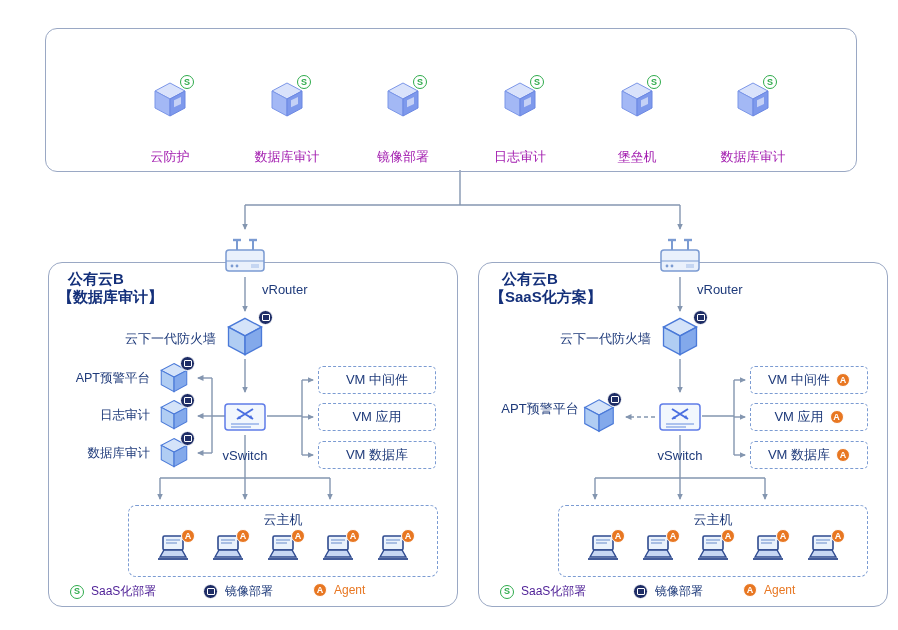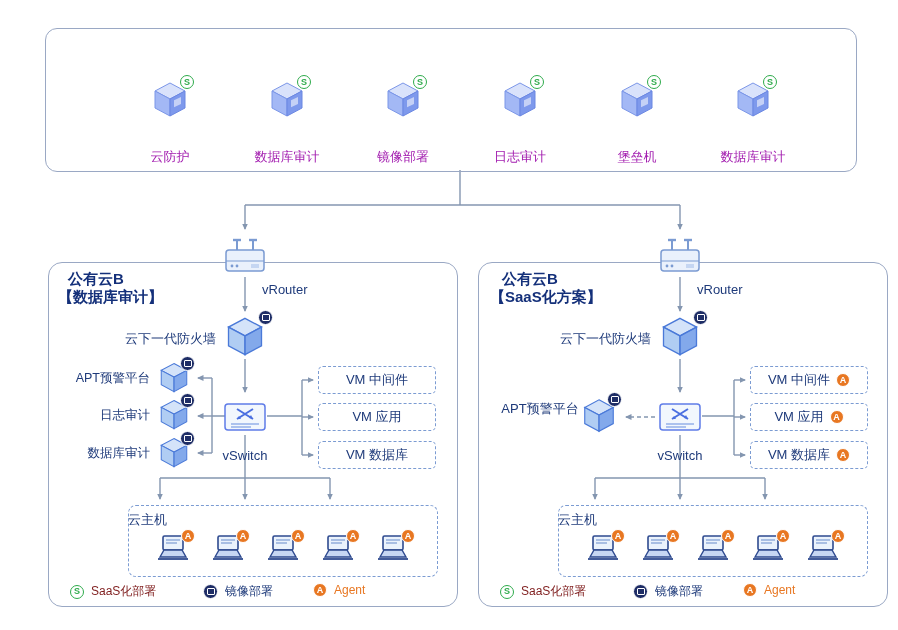--- a/index.html
+++ b/index.html
@@ -22,25 +22,25 @@
     border-radius:50%;font-weight:bold;line-height:1;z-index:5;}
   .badge-s{width:14px;height:14px;background:#fff;border:1.6px solid #2eab4b;color:#2eab4b;font-size:9px;}
   .badge-a{width:14px;height:14px;background:#e87722;border:1px solid #fff;color:#fff;font-size:9px;}
   .badge-m{width:15px;height:15px;background:#1e2d66;border:1px solid #fff;}
   .badge-m::before{content:"";width:6px;height:5px;border:1.3px solid #fff;border-radius:1px;}
   .corner{position:absolute;top:-5px;right:-4px;}
   .vm-box{position:absolute;width:118px;height:28px;border:1.3px dashed #7b9bd2;border-radius:5px;
     display:flex;align-items:center;justify-content:center;gap:6px;font-size:13px;color:#1e3a7a;
     background:#fff;z-index:3;box-sizing:border-box;}
   .host-box{position:absolute;width:310px;height:72px;border:1.3px dashed #7b9bd2;border-radius:8px;z-index:2;box-sizing:border-box;}
-  .host-label{position:absolute;width:310px;font-size:13px;color:#1e3a7a;z-index:3;}
+  .host-label{position:absolute;width:310px;text-align:center;font-size:13px;color:#1e3a7a;z-index:3;}
   .laptops{position:absolute;width:294px;display:flex;justify-content:space-evenly;z-index:3;}
   .laptop{position:relative;width:36px;height:28px;}
   .legend-item{position:absolute;display:flex;align-items:center;gap:7px;font-size:12px;z-index:3;}
-  .legend-green{color:#7f1d1d;text-align:right;}
+  .legend-green{color:#4c1d95;text-align:right;}
   .legend-navy{color:#1e3a7a;}
   .legend-orange{color:#e87722;text-align:center;}
 </style>
 </head>
 <body>
 
 <svg width="0" height="0" style="position:absolute">
 <defs>
   <symbol id="ic-cube" viewBox="0 0 40 40">
     <polygon points="20,3 35,11 20,19 5,11" fill="#d9e2fb" stroke="#7b96e8" stroke-width="1"></polygon>

